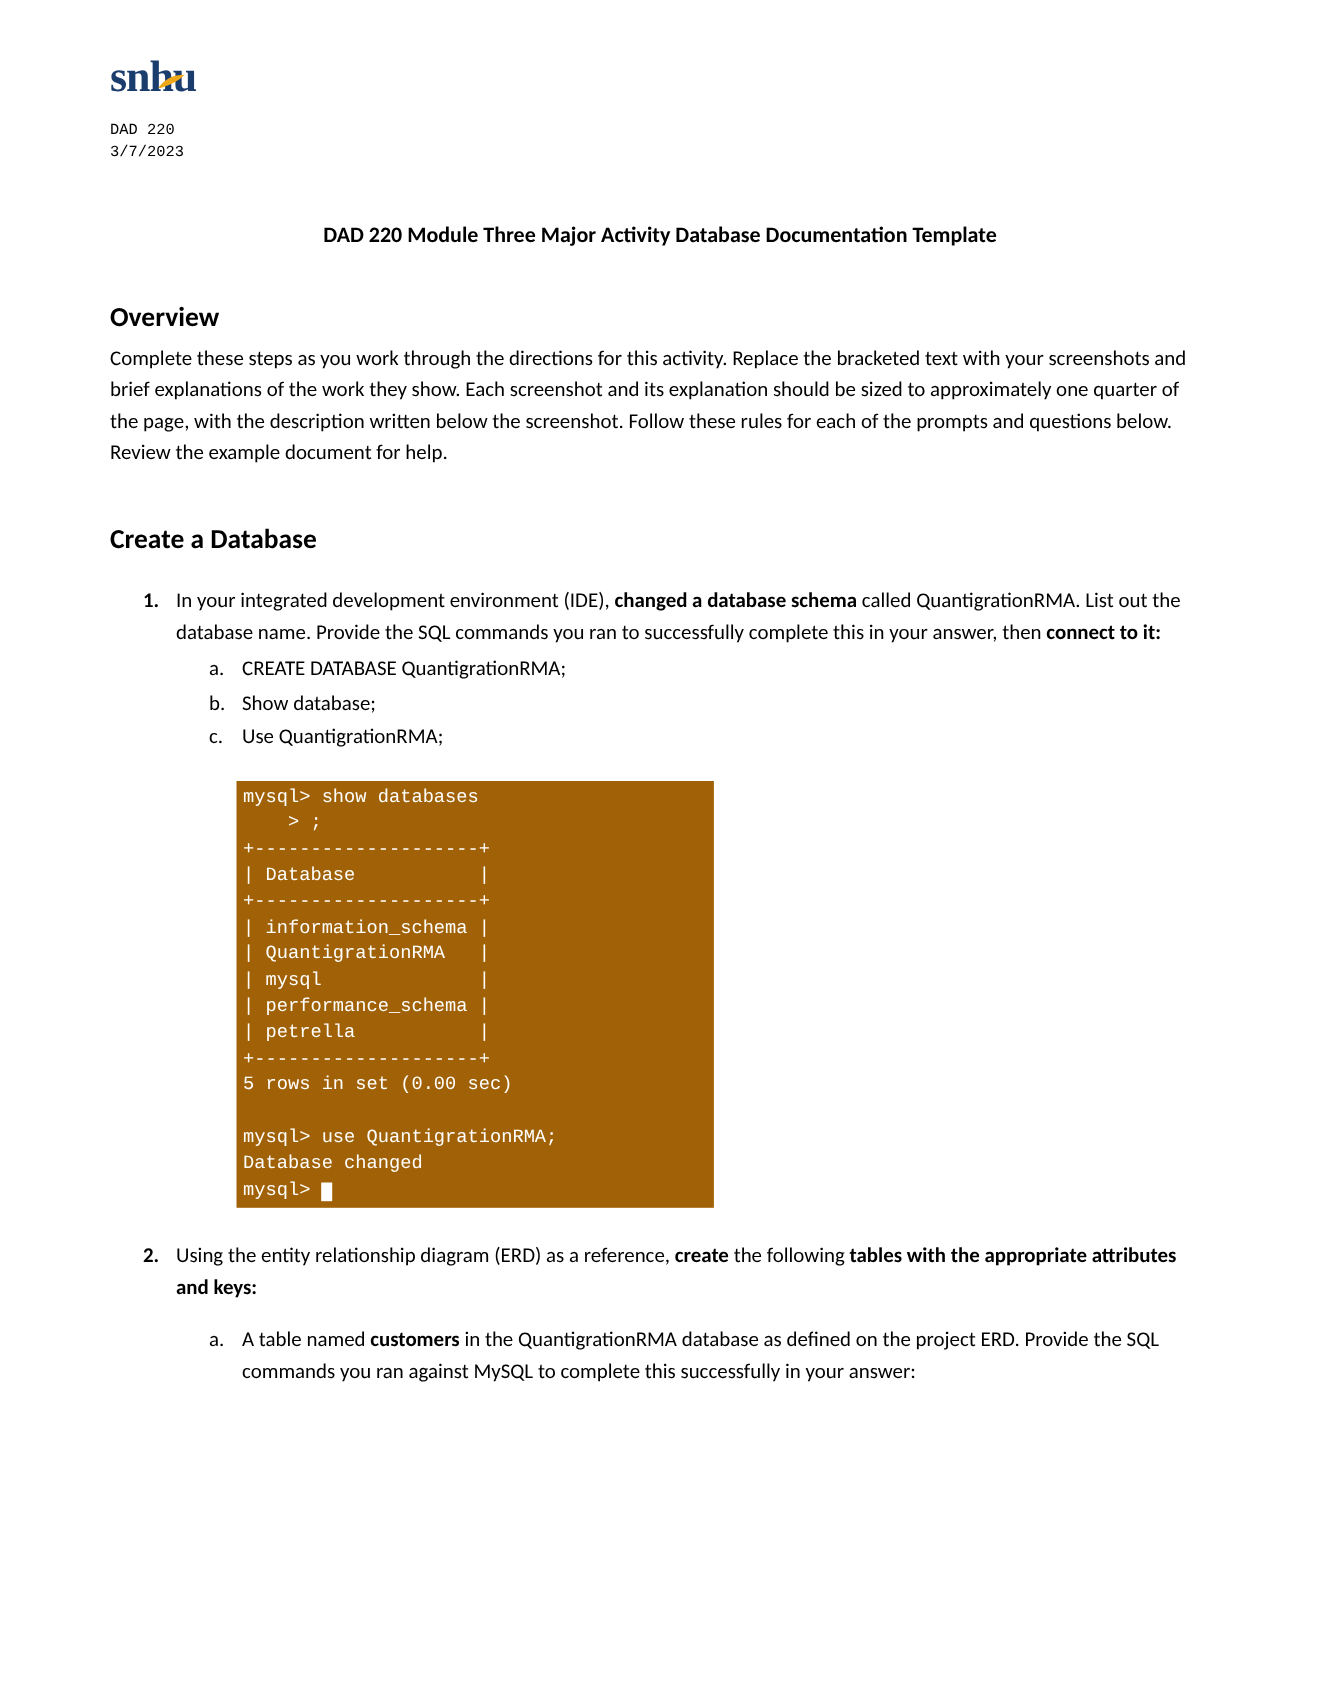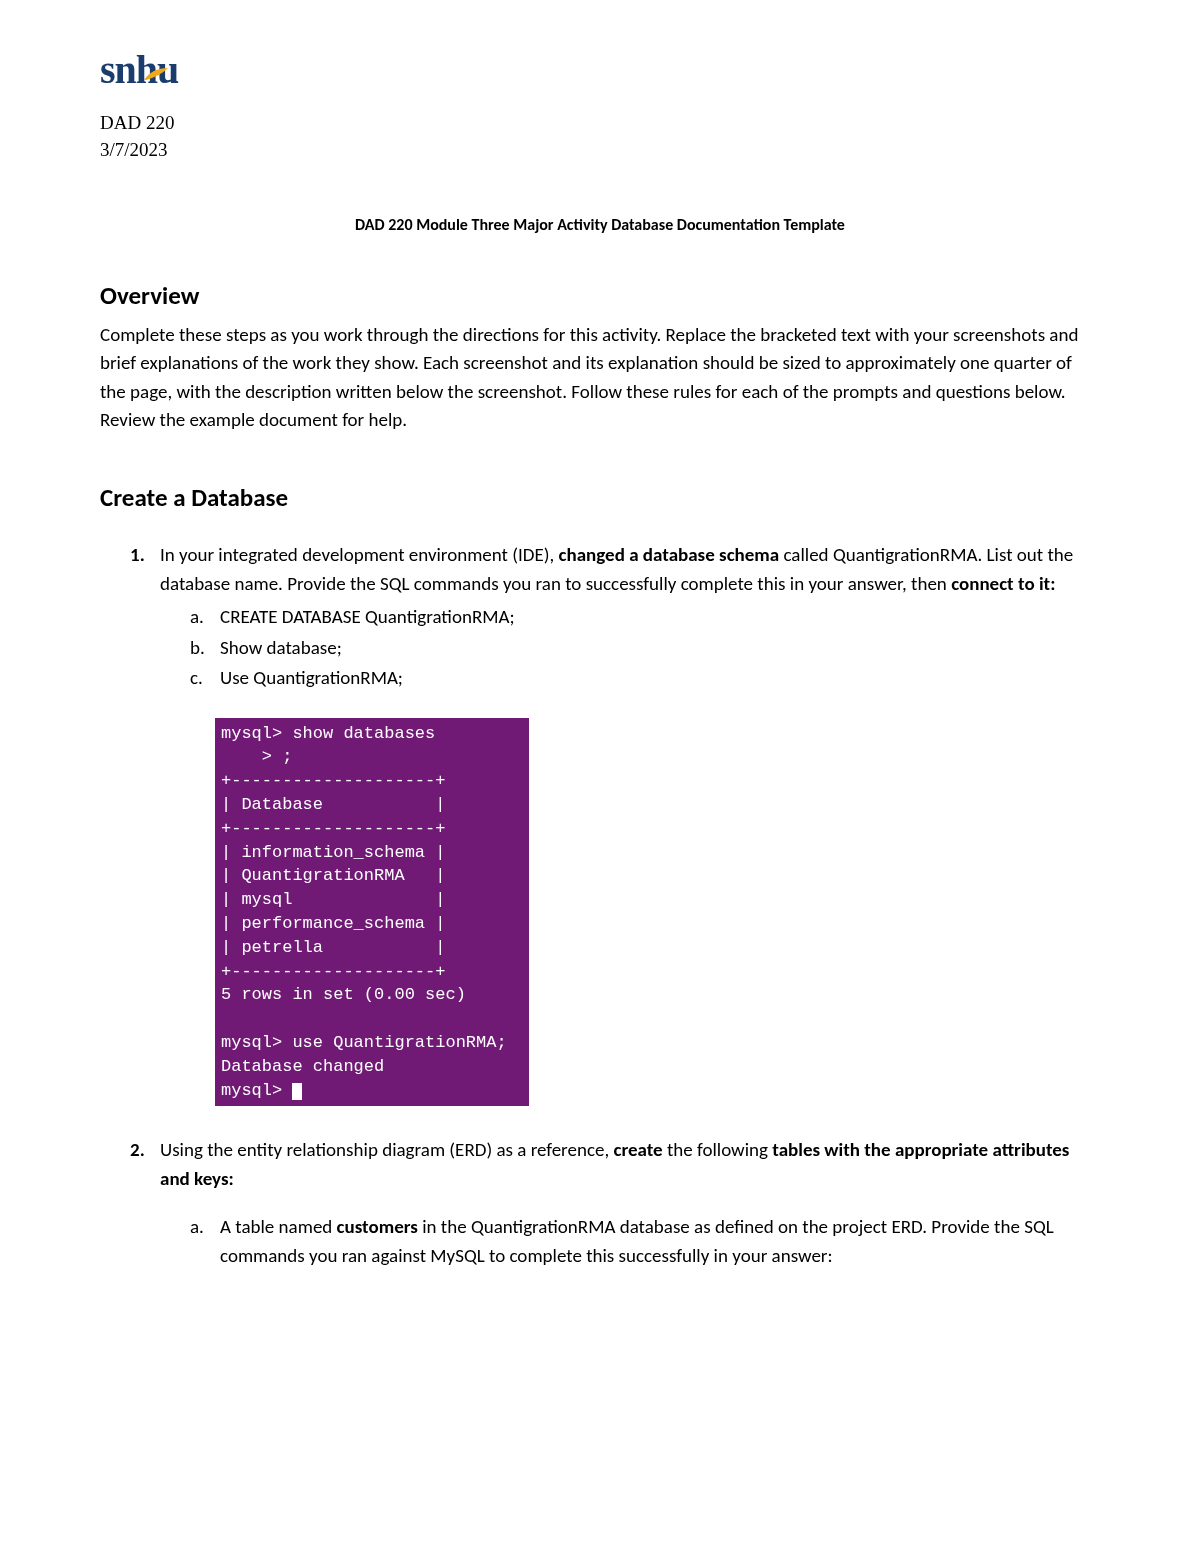--- a/index.html
+++ b/index.html
@@ -25,29 +25,29 @@
       color: #1a3d6d;
       letter-spacing: -1px;
       position: relative;
     }
     .logo-leaf {
       position: absolute;
       top: -8px;
       right: 8px;
     }
     .header-info {
-      font-family: Liberation Serif, serif;
-      font-size: 19px;
+      font-family: Liberation Mono, monospace;
+      font-size: 14px;
       margin-bottom: 50px;
       line-height: 1.4;
     }
     .doc-title {
       text-align: center;
       font-weight: bold;
-      font-size: 16px;
+      font-size: 20px;
       margin-bottom: 40px;
     }
     .section-heading {
       font-weight: bold;
       margin-bottom: 6px;
       font-size: 25px;
     }
     .overview-text {
       margin-bottom: 44px;
     }
@@ -74,27 +74,27 @@
     .lettered-item {
       position: relative;
       padding-left: 30px;
       margin-bottom: 2px;
     }
     .lettered-item .letter {
       position: absolute;
       left: 0;
     }
     .terminal {
-      background: #701a75;
+      background: #a16207;
       color: #fff;
       font-family: 'Courier New', monospace;
       font-size: 17px;
       padding: 4px 6px;
       margin: 25px 0 30px 55px;
-      width: 314px;
+      width: 434px;
       line-height: 1.4;
       white-space: pre;
     }
     .terminal .cursor {
       background: #fff;
       display: inline-block;
       width: 10px;
       height: 17px;
       vertical-align: text-bottom;
     }

